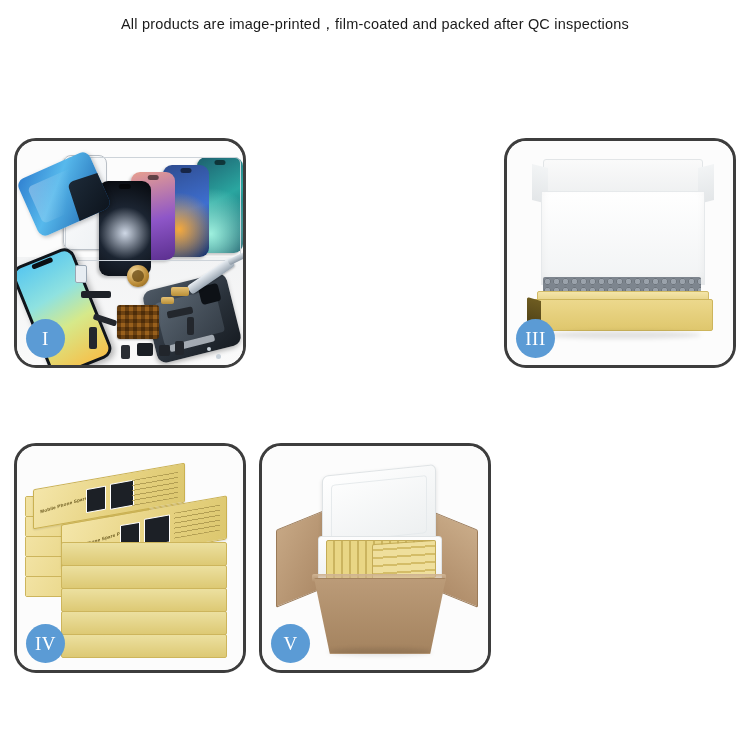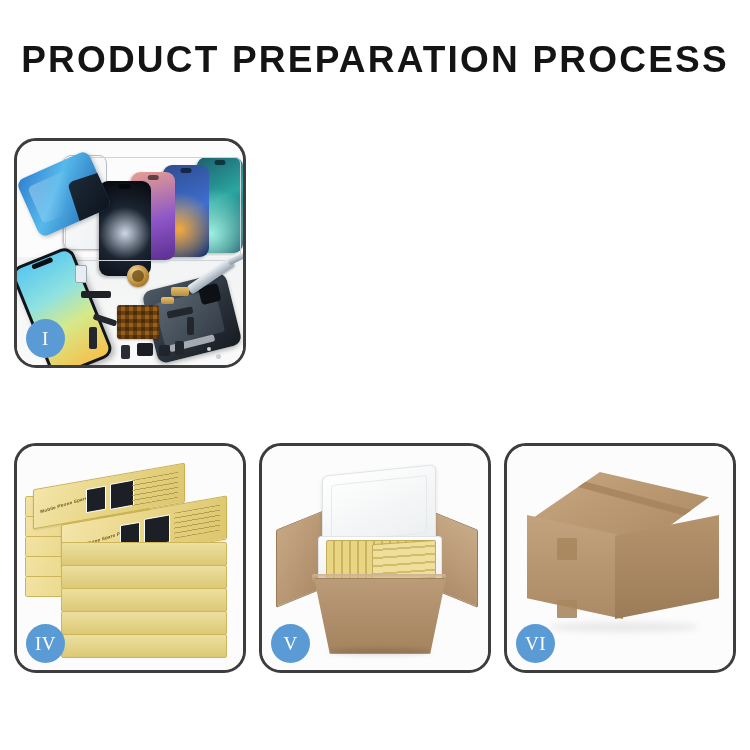--- a/index.html
+++ b/index.html
@@ -348,21 +348,21 @@
   .p6 .tab2{position:absolute;left:30px;top:128px;width:20px;height:18px;background:#a9875f;opacity:.9;border-radius:1px;}
   .p6 .shadow{position:absolute;left:22px;top:150px;width:150px;height:10px;border-radius:50%;
     background:rgba(0,0,0,.08);filter:blur(3px);}
 </style>
 </head>
 <body>
 
 <div class="page">
 
   <div class="header">
-    <div class="title">PRODUCT PREPARATION PROCESS</div>
+    <div class="subtitle">All products are image-printed，film-coated and packed after QC inspections</div>
   </div>
 
   <div class="grid">
 
     <div class="panel r0 c0 p1">
       <div class="stage">
         <div class="ground"></div>
 
         <div class="phoneRow">
           <div class="ph ph5">
@@ -415,20 +415,34 @@
           <div class="gold1"></div>
           <div class="gold2"></div>
           <div class="scr1"></div>
           <div class="scr2"></div>
         </div>
       </div>
       <div class="badge">I</div>
     </div>
 
 
+    <div class="panel r0 c2 p3">
+      <div class="stage">
+        <div class="box">
+          <div class="lidBack"></div>
+          <div class="foam"></div>
+          <div class="grayFill"></div>
+          <div class="rim"></div>
+          <div class="front"></div>
+          <div class="frontL"></div>
+          <div class="shadow"></div>
+        </div>
+      </div>
+      <div class="badge">III</div>
+    </div>
 
     <div class="panel r1 c0 p4">
       <div class="stage">
         <div class="stack">
           <div class="bx bxL boxA">
               <div class="top"></div>
             </div>
           <div class="bx bxL boxB">
               <div class="top"></div>
             </div>
@@ -478,29 +492,15 @@
           <div class="yellowPacks"></div>
           <div class="yellowPacks2"></div>
           <div class="rimTop"></div>
           <div class="frontWall"></div>
           <div class="shadow"></div>
         </div>
       </div>
       <div class="badge">V</div>
     </div>
 
-    <div class="panel r1 c2 p6">
-      <div class="stage">
-        <div class="box">
-          <div class="topFace"></div>
-          <div class="tapeTop"></div>
-          <div class="left"></div>
-          <div class="right"></div>
-          <div class="tab1"></div>
-          <div class="tab2"></div>
-          <div class="shadow"></div>
-        </div>
-      </div>
-      <div class="badge">VI</div>
-    </div>
 
   </div>
 </div>
 
 </body></html>

